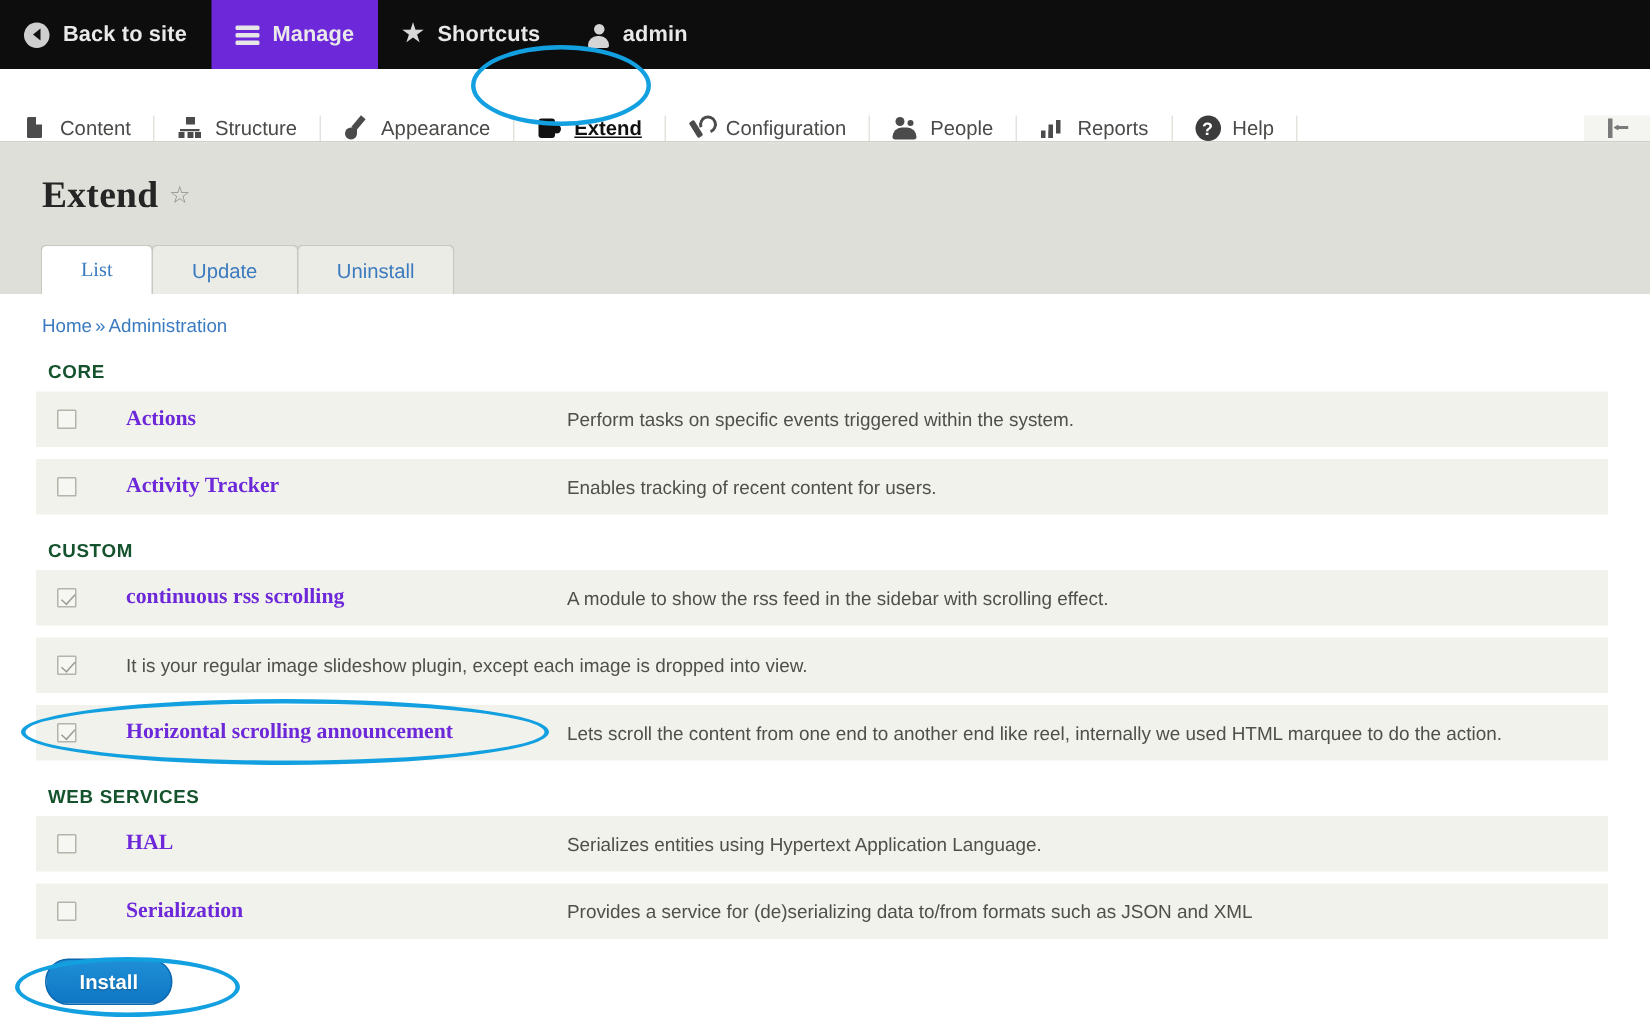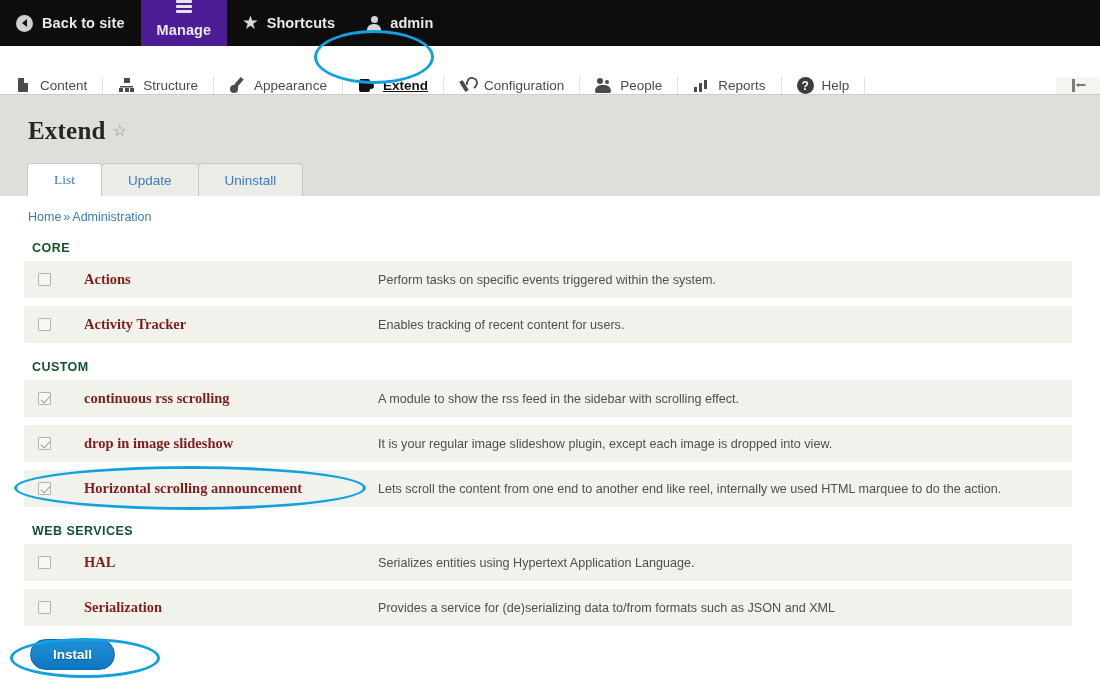--- a/index.html
+++ b/index.html
@@ -30,21 +30,21 @@
     align-items: center;
     gap: 9px;
     padding: 0 16px;
     font-size: 14.5px;
     font-weight: bold;
     color: #e9e9e9;
     letter-spacing: .1px;
     cursor: pointer;
     white-space: nowrap;
   }
-  .adminbar-item.active { background: #4c1d95; flex-direction: column; }
+  .adminbar-item.active { background: #6d28d9; }
 
   
   .ico-back {
     width: 17px; height: 17px; border-radius: 50%;
     background: #cfcfcf;
     position: relative; flex: 0 0 auto;
   }
   .ico-back::after {
     content: "";
     position: absolute; left: 6px; top: 4.5px;
@@ -232,21 +232,21 @@
     position: absolute; left: 3.5px; top: 0.5px;
     width: 4px; height: 8px;
     border: solid #9a9a92;
     border-width: 0 1.5px 1.5px 0;
     transform: rotate(42deg);
   }
   .mrow .mname {
     font-family: "Liberation Serif", serif;
     font-weight: bold;
     font-size: 14.5px;
-    color: #7f1d1d;
+    color: #6d28d9;
     width: 294px;
     flex: 0 0 auto;
     white-space: nowrap;
   }
   .mrow .mdesc {
     font-size: 12.6px;
     color: #4f4f4c;
     white-space: nowrap;
     overflow: hidden;
   }
@@ -409,21 +409,20 @@
           <span class="cbox checked"></span>
         </span>
         <span class="mname">continuous rss scrolling</span>
         <span class="mdesc">A module to show the rss feed in the sidebar with scrolling effect.</span>
       </div>
 
       <div class="mrow">
         <span class="cbwrap">
           <span class="cbox checked"></span>
         </span>
-        <span class="mname">drop in image slideshow</span>
         <span class="mdesc">It is your regular image slideshow plugin, except each image is dropped into view.</span>
       </div>
 
       <div class="mrow">
         <span class="cbwrap">
           <span class="cbox checked"></span>
         </span>
         <span class="mname">Horizontal scrolling announcement</span>
         <span class="mdesc">Lets scroll the content from one end to another end like reel, internally we used HTML marquee to do the action.</span>
       </div>

